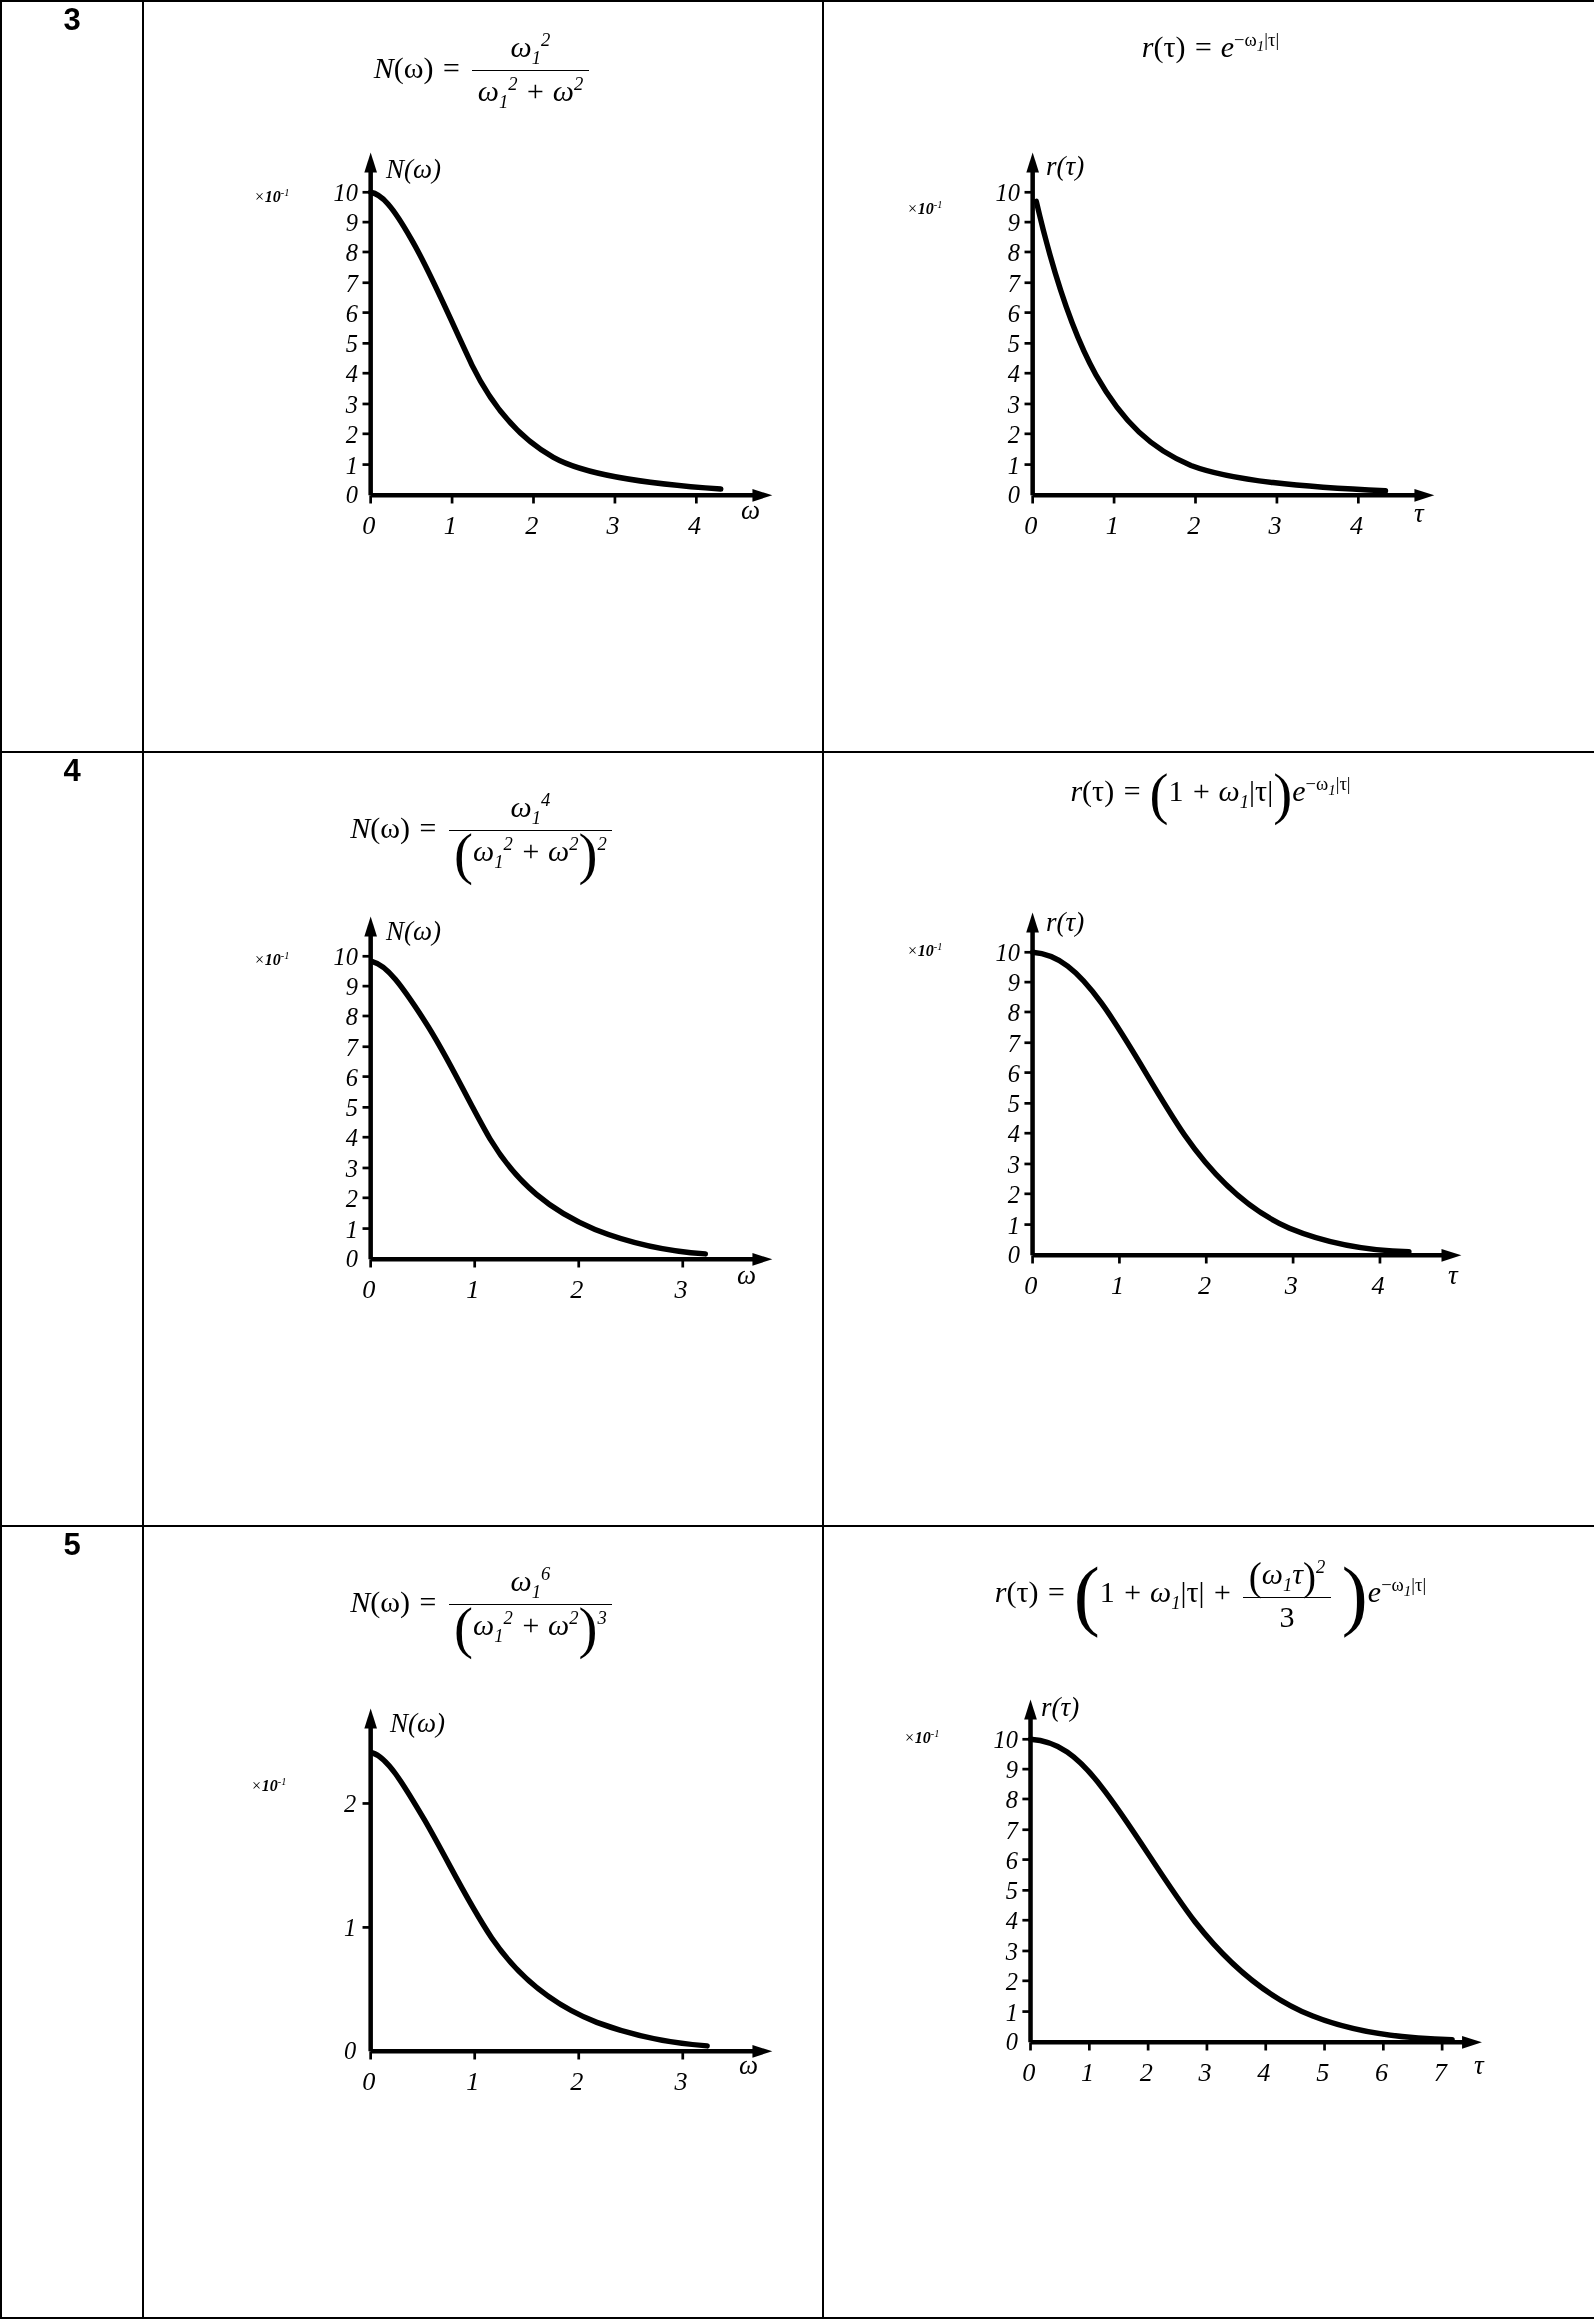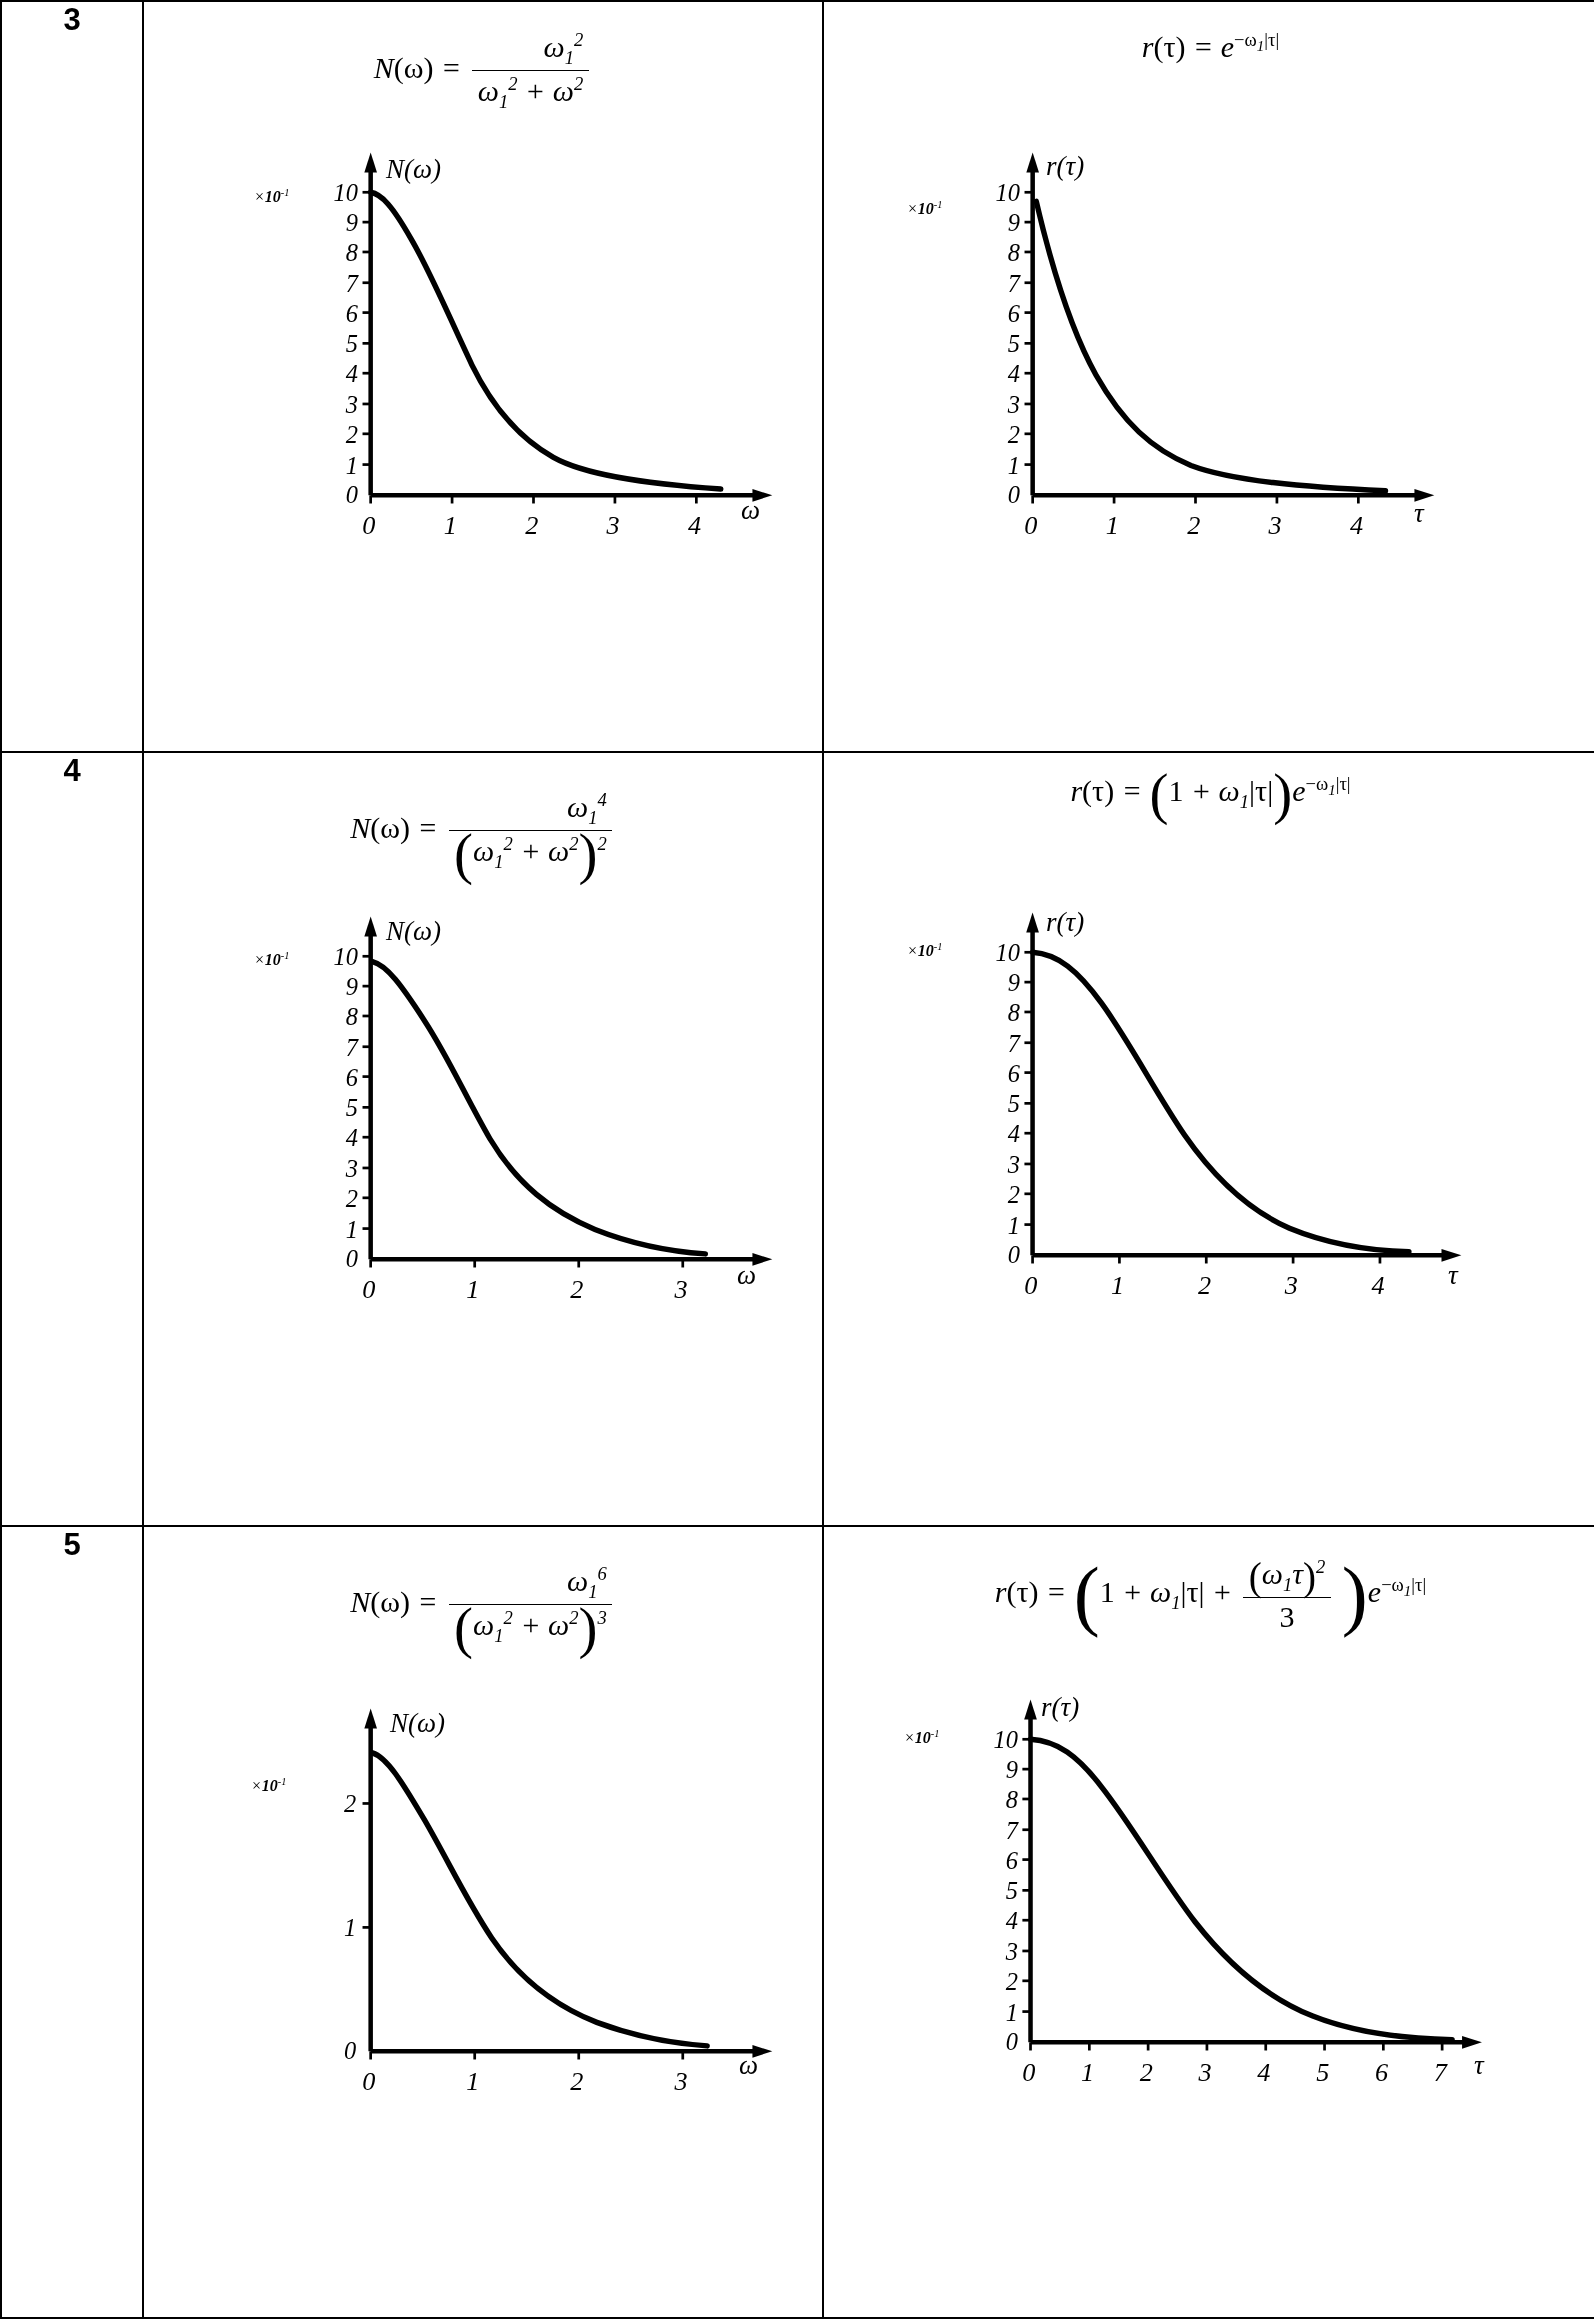--- a/index.html
+++ b/index.html
@@ -65,21 +65,20 @@
   .formula .frac {
     display: inline-block;
     vertical-align: middle;
     text-align: center;
     margin: 0 3.6px;
   }
   .formula .frac .num {
     display: block;
     padding: 0 5.4px 1.8px 5.4px;
     border-bottom: 1.8px solid #000;
-    text-align: right;
   }
   .formula .frac .den {
     display: block;
     padding: 1.8px 5.4px 0 5.4px;
   }
   .formula sub, .formula sup {
     font-size: 0.62em;
     font-style: italic;
   }
   .bigparen {

